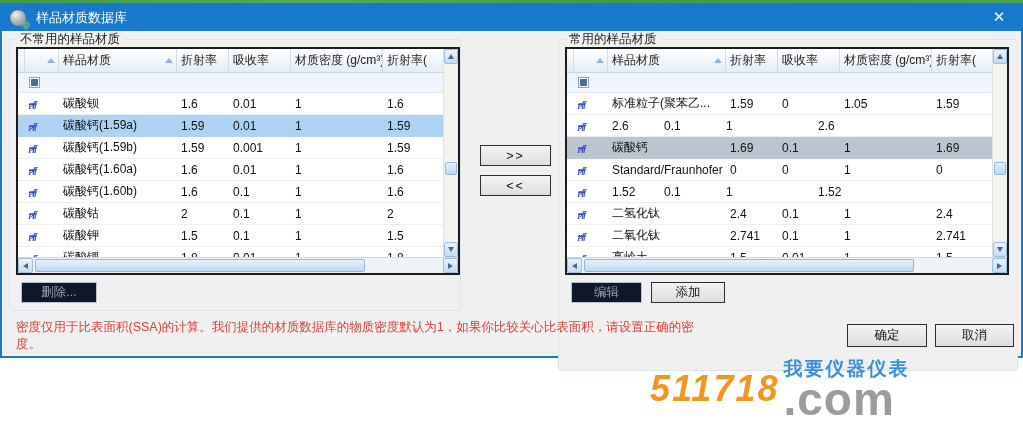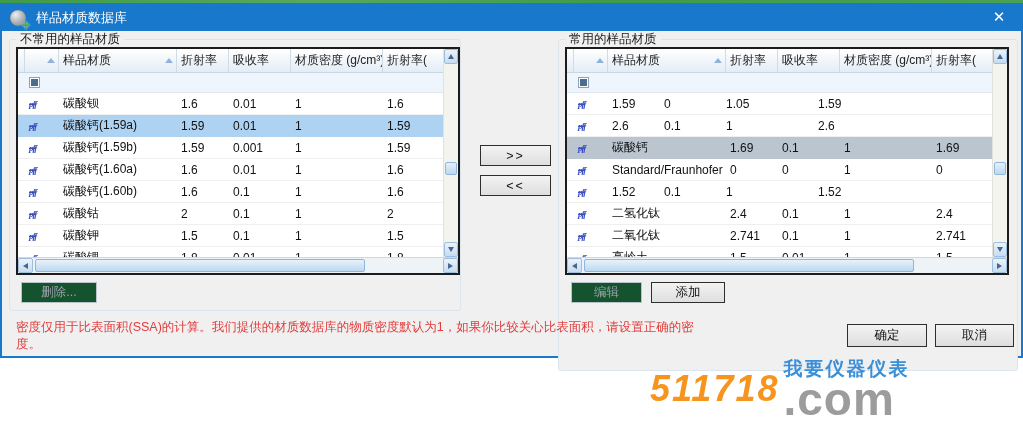--- a/index.html
+++ b/index.html
@@ -92,21 +92,21 @@
   .tri-l { width:0; height:0; border-top:3px solid transparent;
     border-bottom:3px solid transparent; border-right:5px solid #44688f; }
   .tri-r { width:0; height:0; border-top:3px solid transparent;
     border-bottom:3px solid transparent; border-left:5px solid #44688f; }
 
   
   .btn { position:absolute; font-size:12.5px; color:#111; text-align:center;
     background:linear-gradient(#f3f3f3,#dedede); border:1px solid #2e2e2e;
     display:flex; align-items:center; justify-content:center; cursor:default; }
   .btn.disabled { border:1px solid #b9c3ca; color:#99a1a9;
-    background:#14532d; }
+    background:#0f172a; }
   .btn-delete { left:11px; top:242px; width:76px; height:21px; }
   .btn-edit   { left:12px; top:242px; width:71px; height:21px; }
   .btn-add    { left:92px; top:242px; width:74px; height:21px; }
   .btn-right  { left:478px; top:140px; width:71px; height:21px; letter-spacing:2px; }
   .btn-left   { left:478px; top:170px; width:71px; height:21px; letter-spacing:2px; }
   .btn-ok     { left:845px; top:319px; width:80px; height:23px;text-align:center; }
   .btn-cancel { left:933px; top:319px; width:79px; height:23px; }
 
   
   .warning { position:absolute; left:14px; top:314px; font-size:12.5px;
@@ -306,20 +306,21 @@
               <i></i>
             </span>
         </div>
         <div class="tbody">
 
         <div class="trow">
               <span class="c ind"></span>
               <span class="c icon">
                 <span class="pff">pff</span>
               </span>
+              <span class="c name">标准粒子(聚苯乙...</span>
               <span class="c ri">1.59</span>
               <span class="c abs">0</span>
               <span class="c dens">1.05</span>
               <span class="c ri2">1.59</span>
             </div>
             <div class="trow">
               <span class="c ind"></span>
               <span class="c icon">
                 <span class="pff">pff</span>
               </span>

